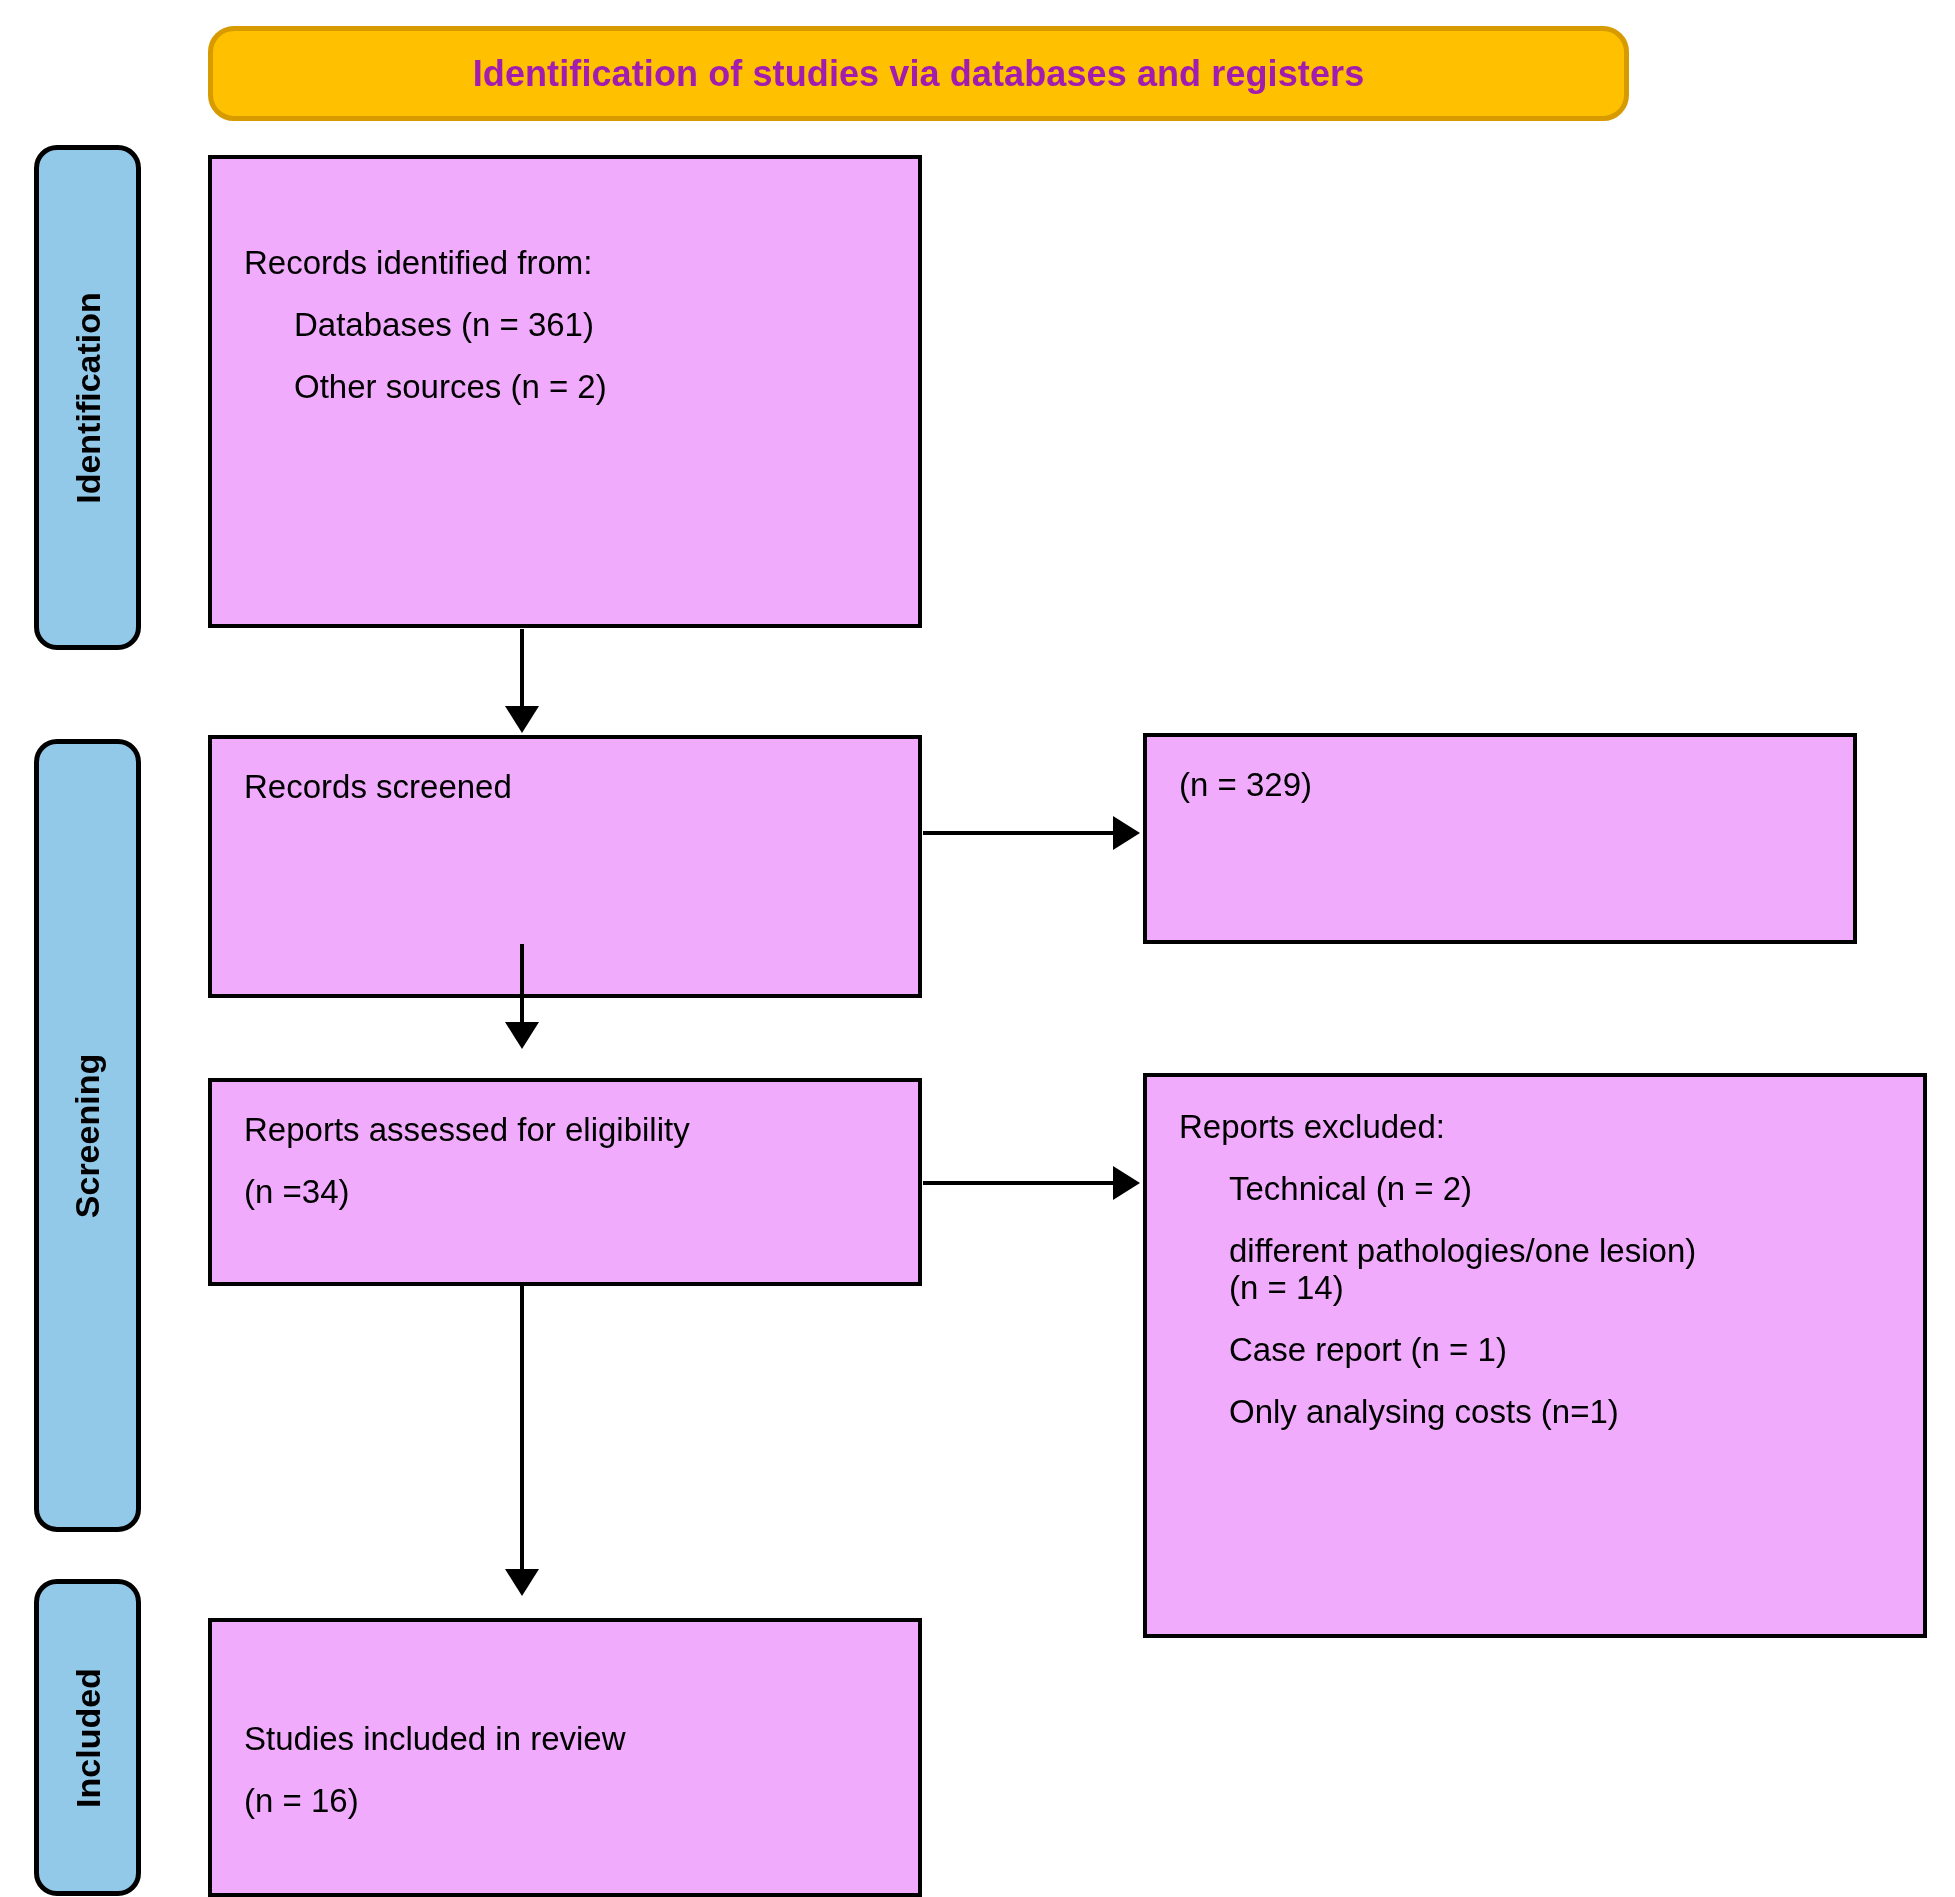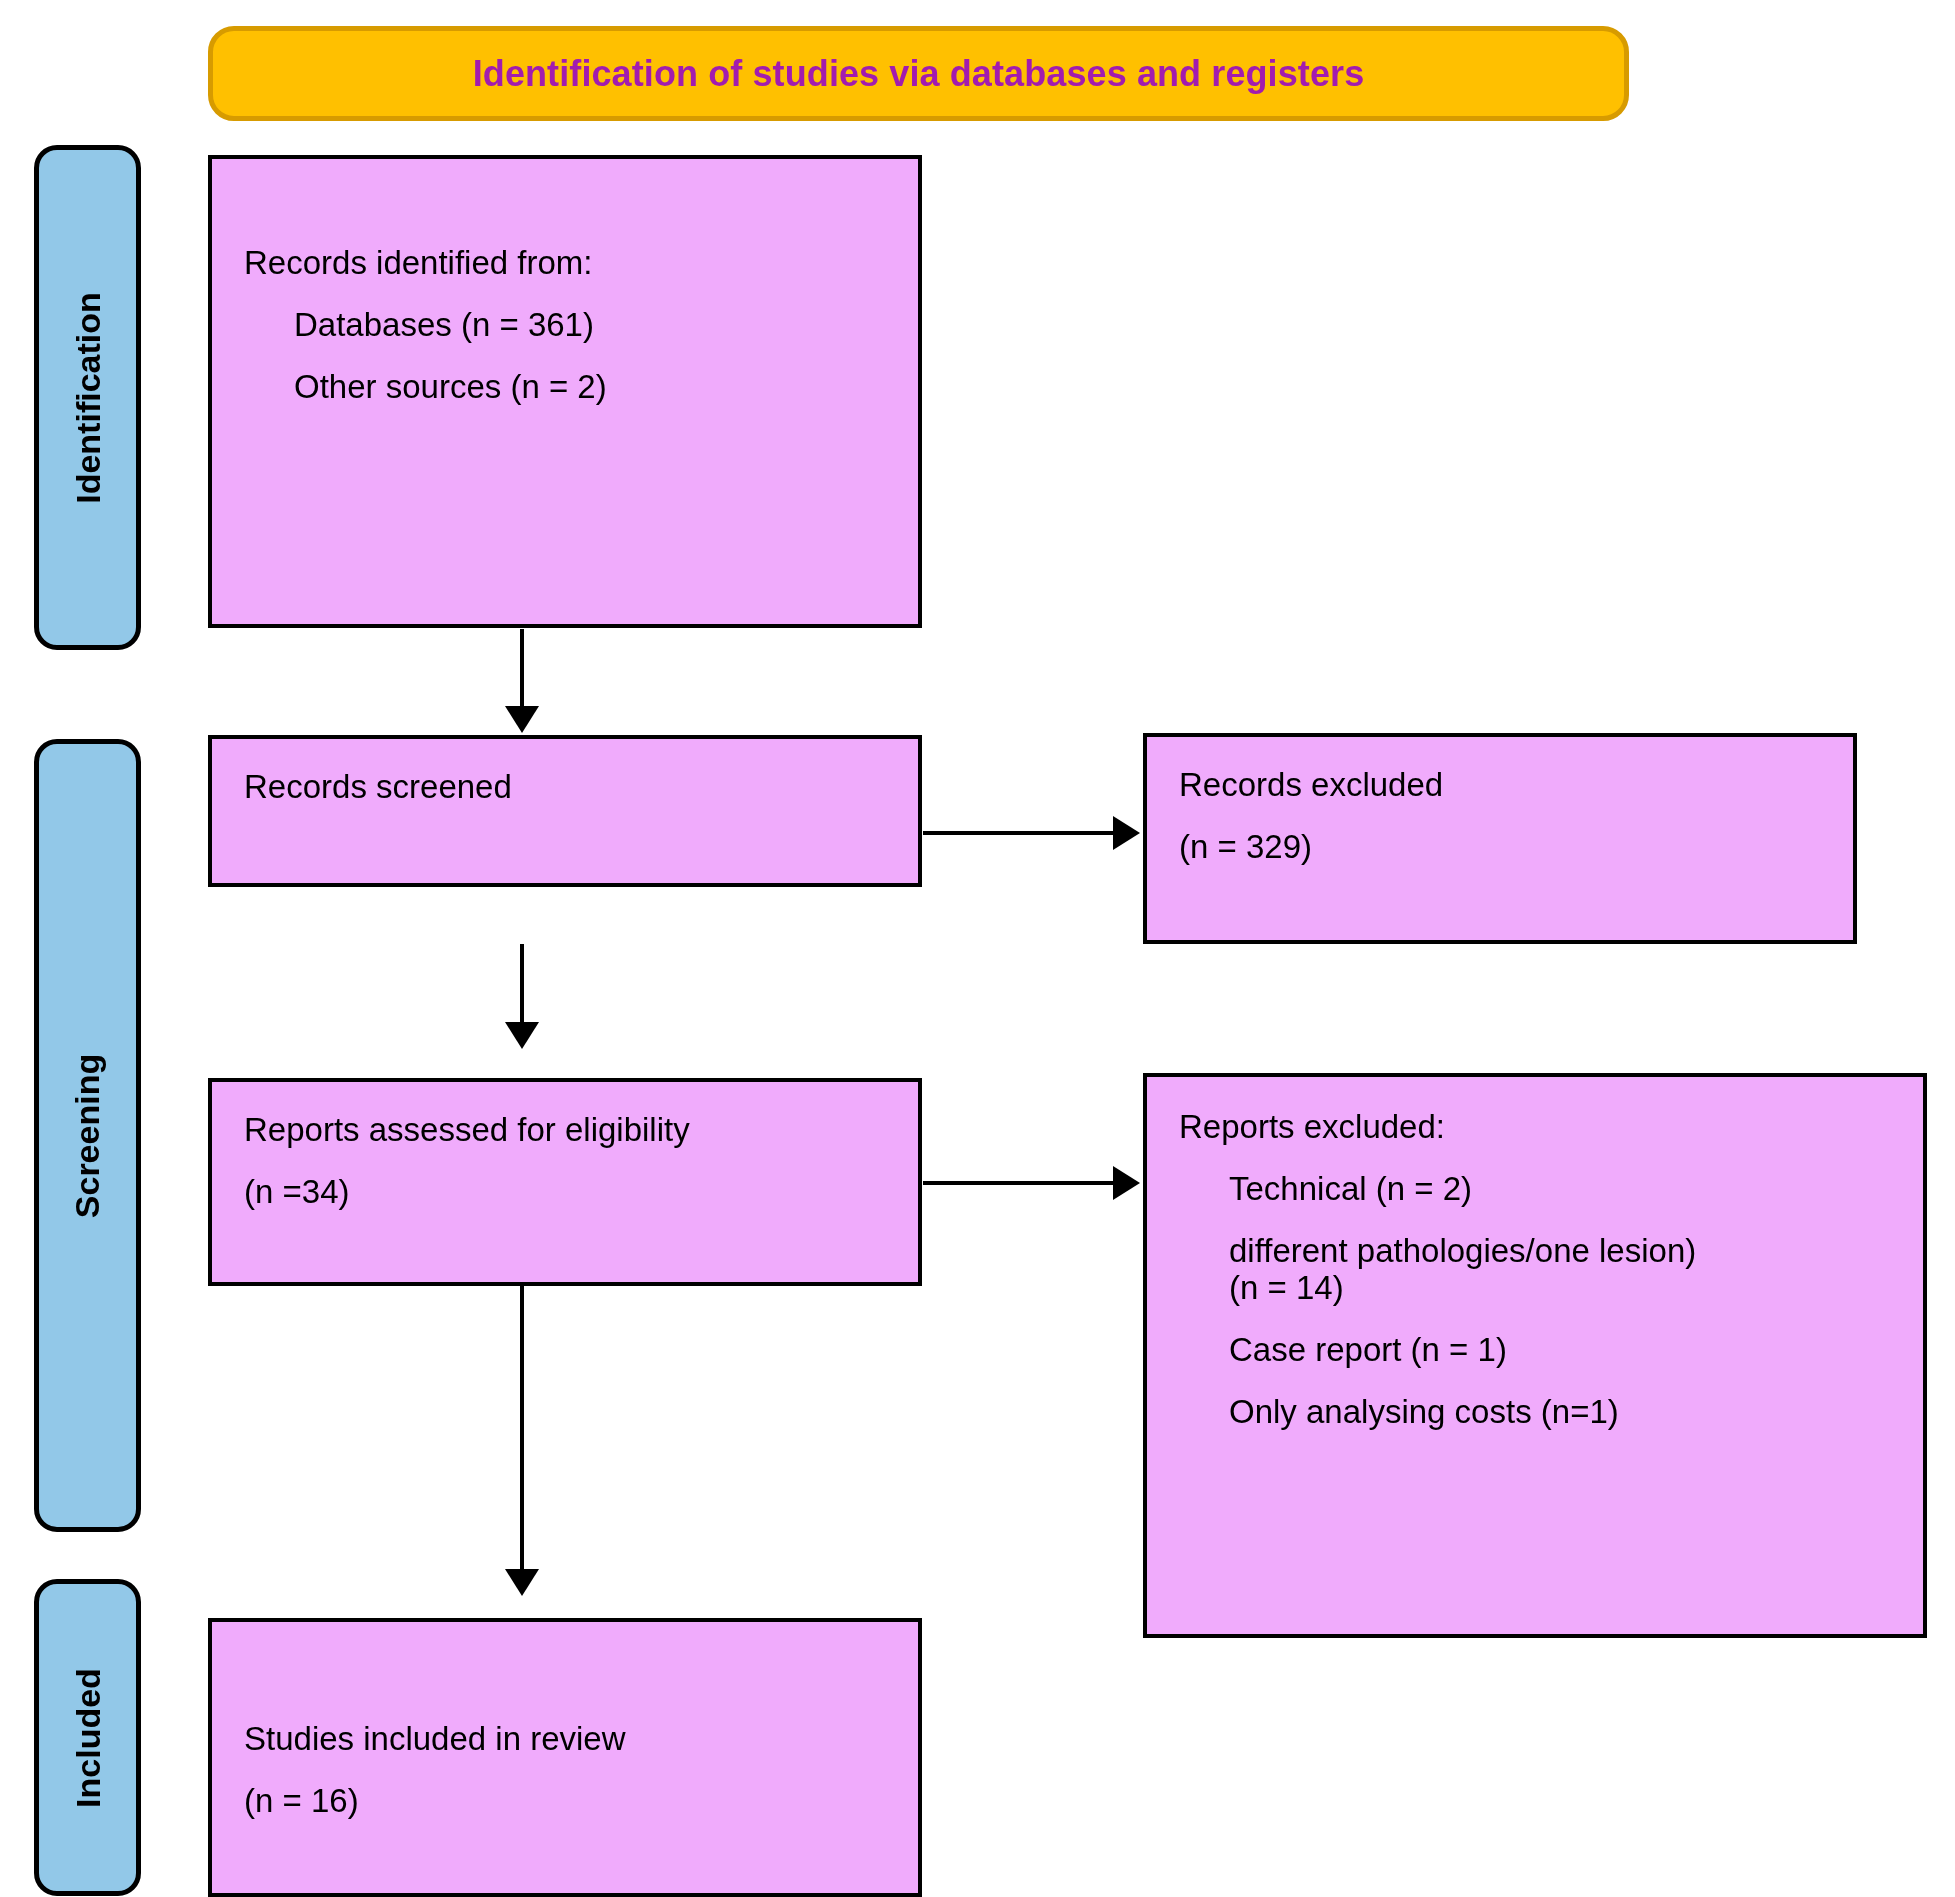--- a/index.html
+++ b/index.html
@@ -85,21 +85,21 @@
     margin: 0 0 25px 0;
     white-space: pre-wrap;
   }
   .box-line:last-child { margin-bottom: 0; }
   .box-line.indent { margin-left: 50px; }
 
   
   #box-records-identified { left: 208px;  top: 155px;  width: 714px; height: 473px; }
   #box-records-identified .box-lines { top: 86px; }
 
-  #box-records-screened   { left: 208px;  top: 735px; width: 714px; height: 152px; }
+  #box-records-screened   { left: 208px;  top: 735px; width: 714px; height: 263px; }
   #box-records-screened .box-lines { top: 30px; }
 
   #box-records-excluded   { left: 1143px; top: 733px; width: 714px; height: 211px; }
   #box-records-excluded .box-lines { top: 30px; }
 
   #box-reports-assessed   { left: 208px;  top: 1078px; width: 714px; height: 208px; }
   #box-reports-assessed .box-lines { top: 30px; }
 
   #box-reports-excluded   { left: 1143px; top: 1073px; width: 784px; height: 565px; }
   #box-reports-excluded .box-lines { top: 32px; }
@@ -182,21 +182,20 @@
   </div>
 
   <div class="flow-box" id="box-records-screened">
     <div class="box-lines">
         <div class="box-line">Records screened</div>
       </div>
   </div>
 
   <div class="flow-box" id="box-records-excluded">
     <div class="box-lines">
-        <div class="box-line">Records excluded</div>
         <div class="box-line">(n = 329)</div>
       </div>
   </div>
 
   <div class="flow-box" id="box-reports-assessed">
     <div class="box-lines">
         <div class="box-line">Reports assessed for eligibility</div>
         <div class="box-line">(n =34)</div>
       </div>
   </div>

